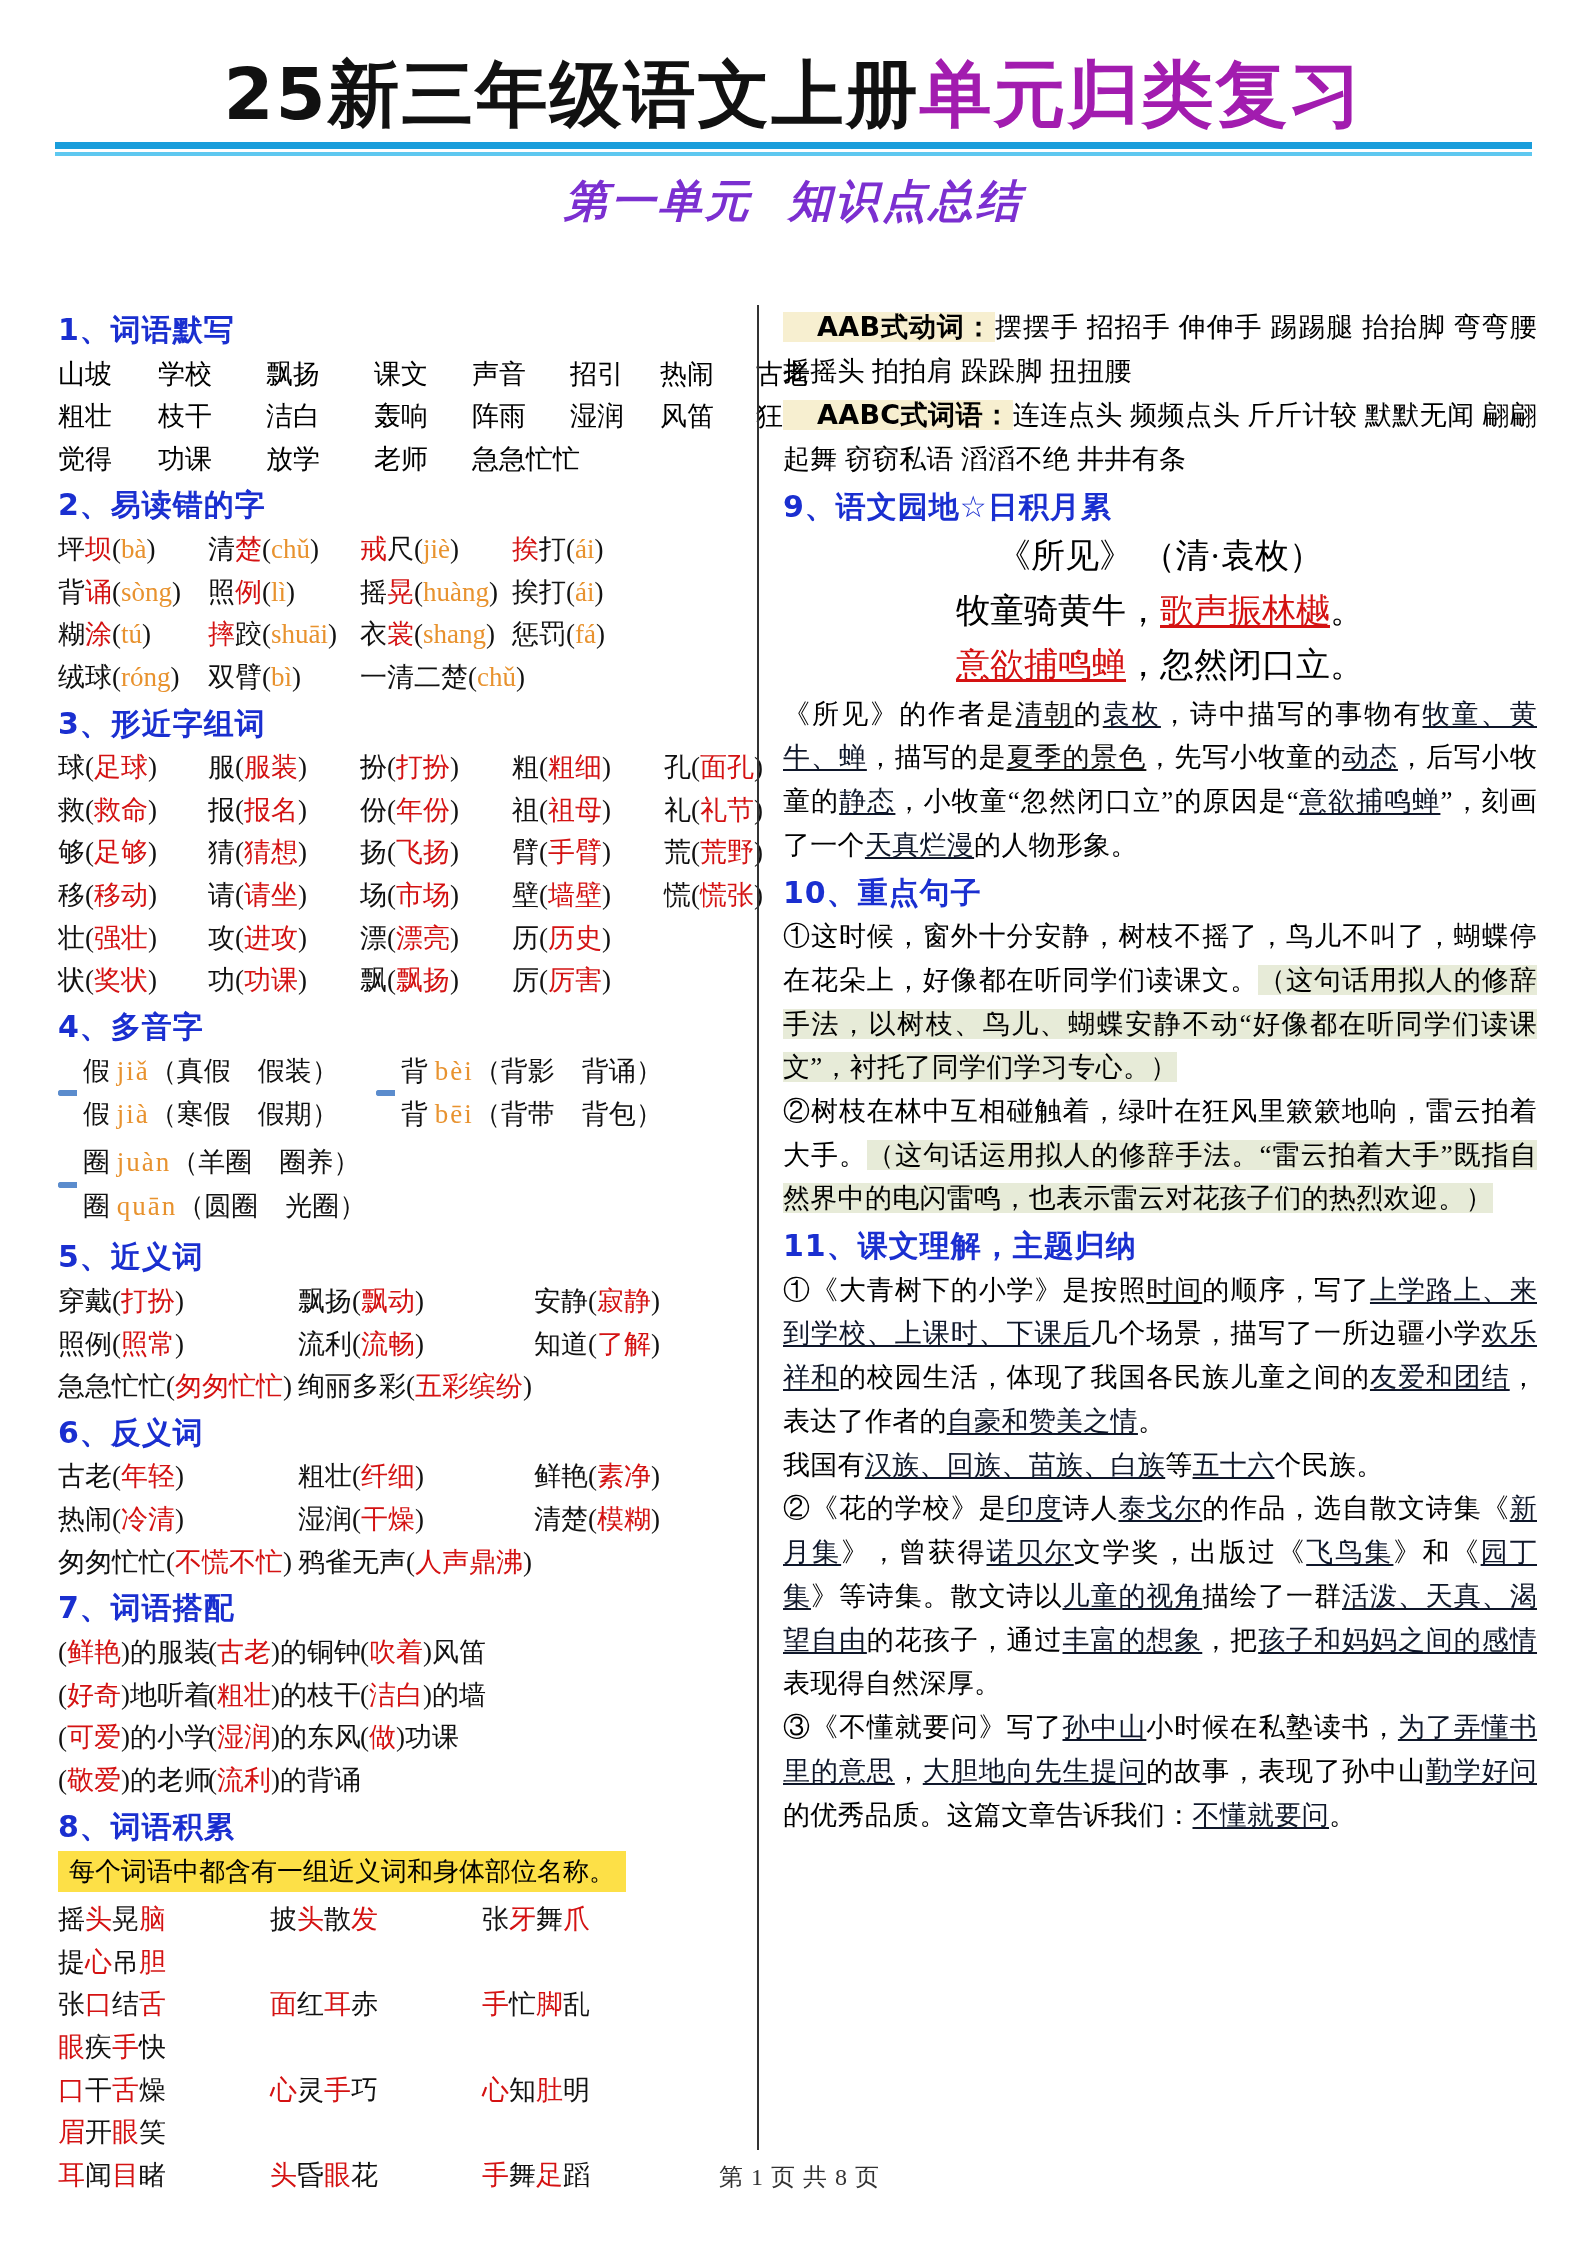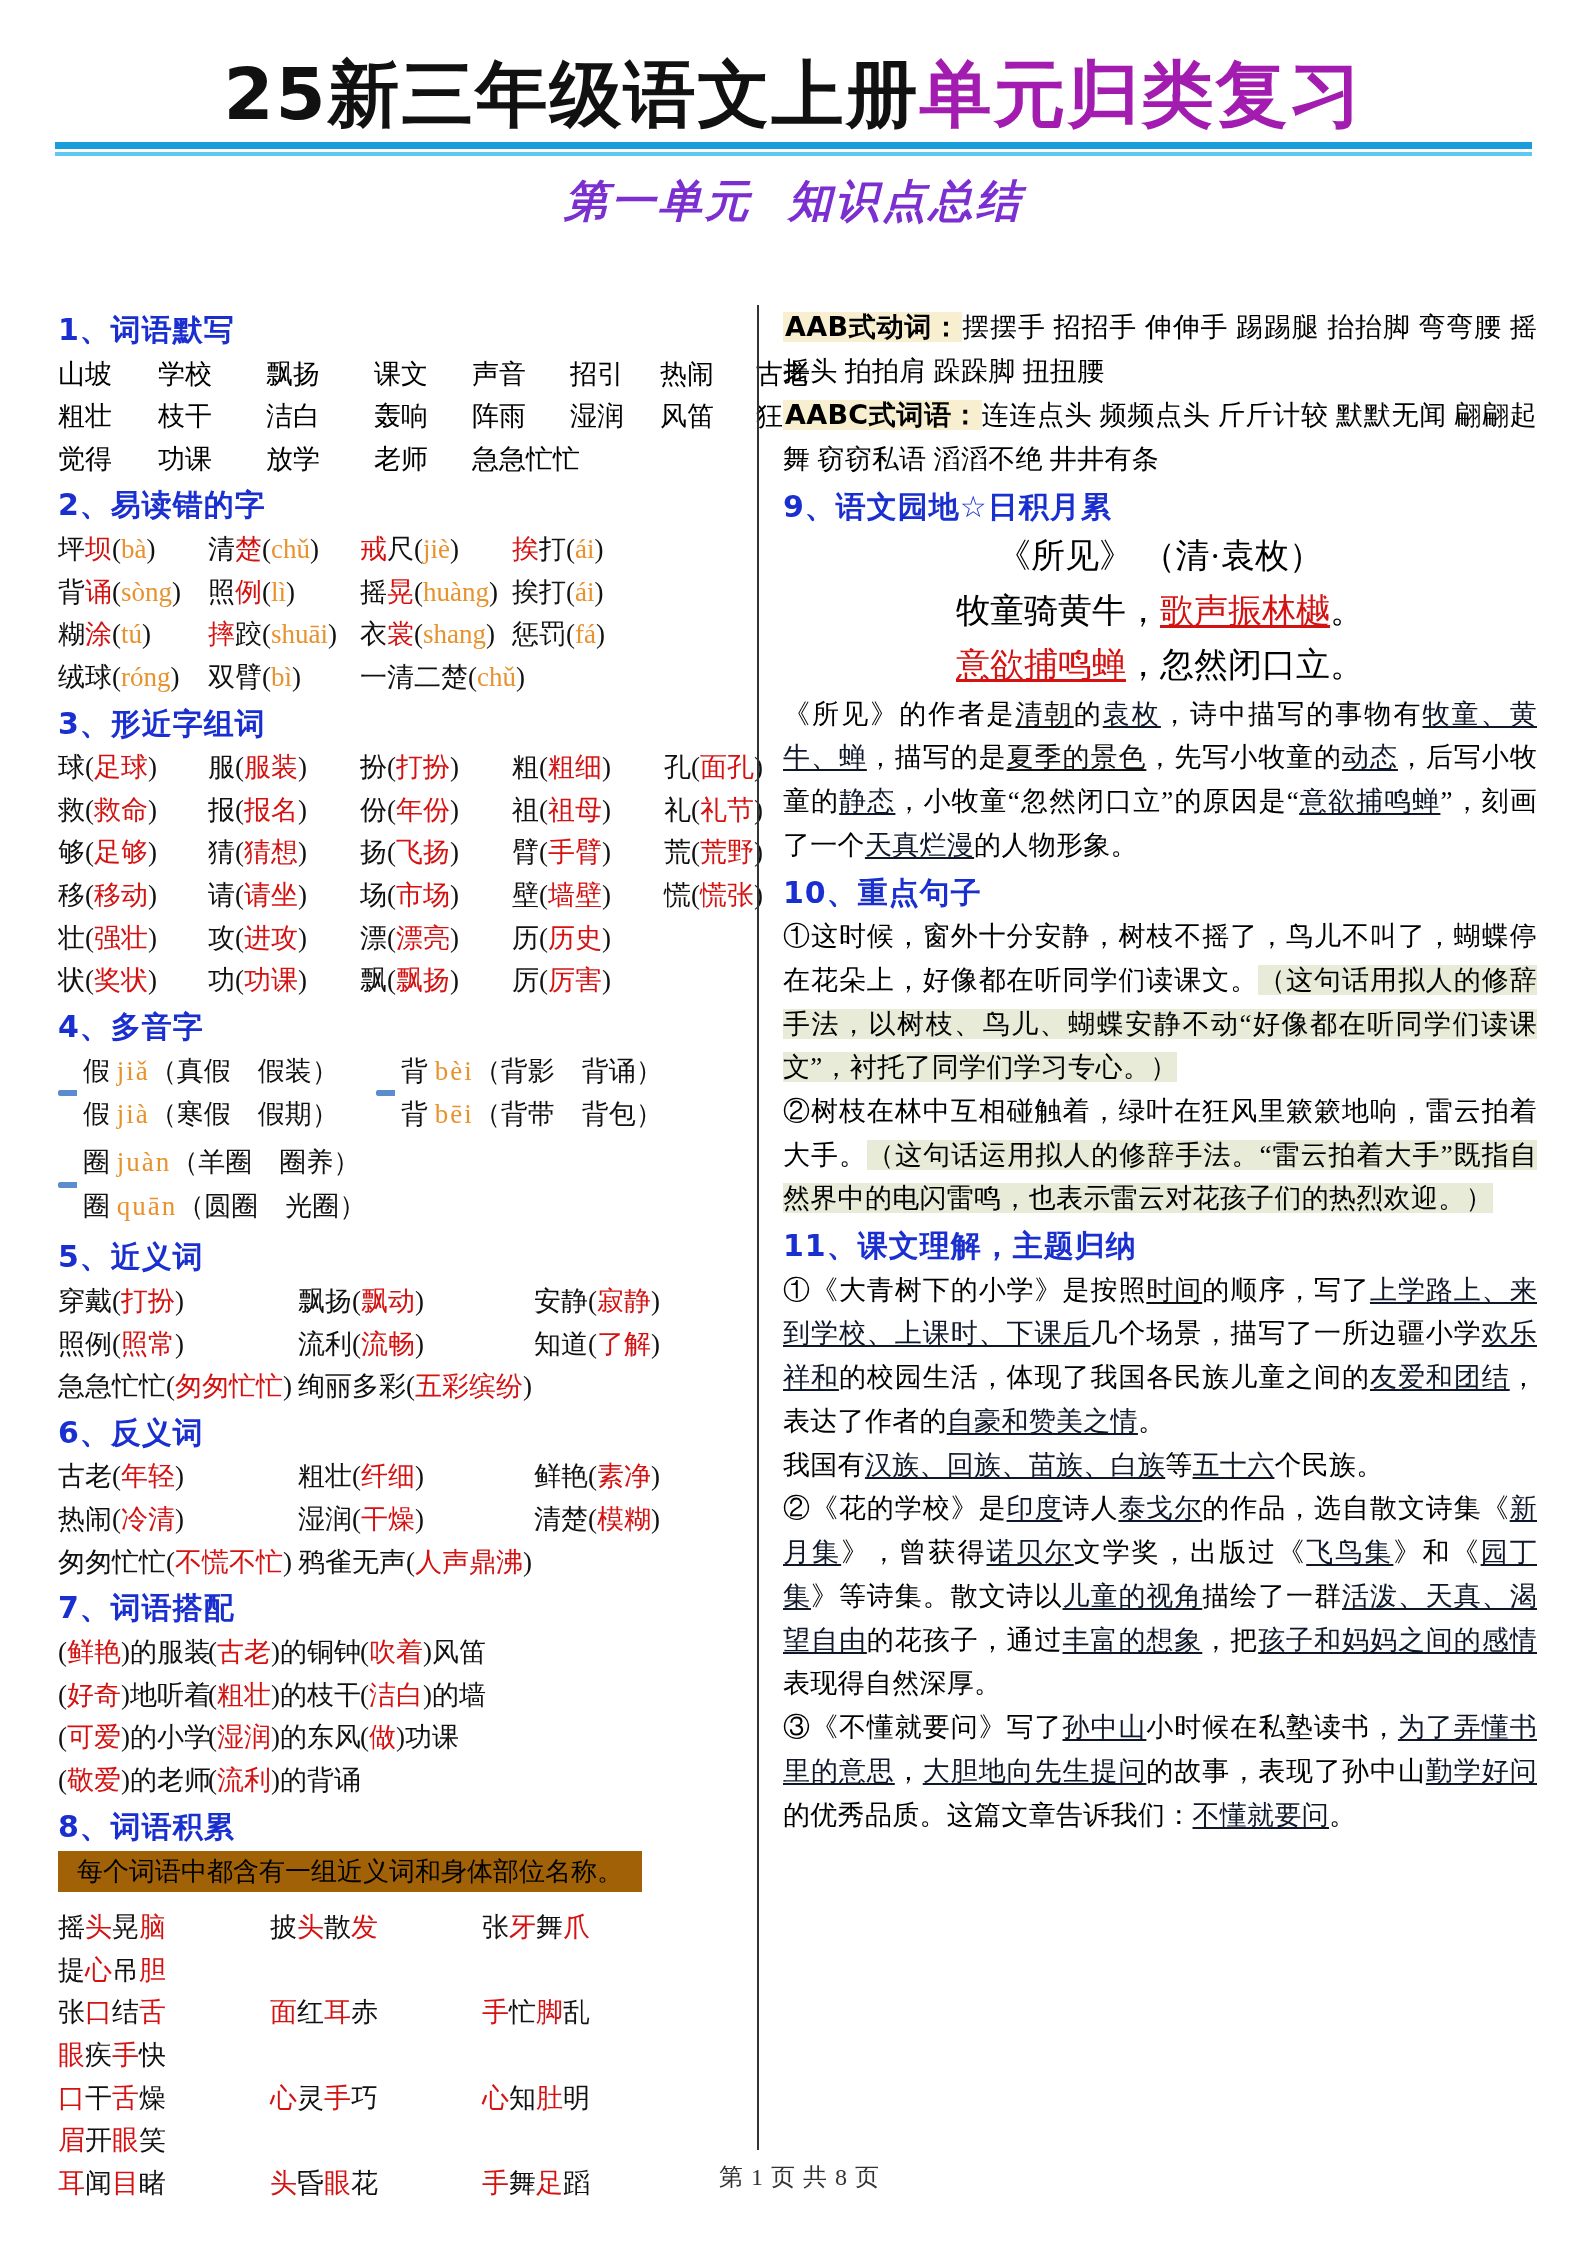--- a/index.html
+++ b/index.html
@@ -67,38 +67,38 @@
   .bracket-grp{display:flex;align-items:center;margin-bottom:4px;}
   .bracket{
     width:16px;border:3px solid #5b8ccd;border-right:none;
     border-radius:7px 0 0 7px;margin-right:6px;
   }
   .bracket-lines{font-size:27px;line-height:1.62;white-space:nowrap;}
   .py{color:#e8922e;letter-spacing:2px;}
 
   
   .note{
-    background:#a16207;display:inline-block;
-    font-size:26px;line-height:1.5;padding:1px 19px;margin:2px 0 14px 0;
+    background:#fde047;display:inline-block;
+    font-size:26px;line-height:1.5;padding:1px 11px;margin:2px 0 6px 0;
   }
   .hl-g{background:#e7ebd8;}
 
   
   .ptext{
     font-size:27px;line-height:1.62;text-align:justify;
     letter-spacing:0.3px;
   }
   .ptext .ru{color:#0f172a;text-decoration:underline;text-underline-offset:3px;}
   .ptext .bu{color:#111;text-decoration:underline;text-underline-offset:3px;}
 
   .poem-line{font-size:34px;line-height:1.6;text-align:center;}
   .poem-line .ru{color:#d41212;text-decoration:underline;text-underline-offset:3px;}
 
   .aab-head{background:#f7efd0;padding:0 2px;font-weight:normal;}
-  .aab-b{font-family:"DejaVu Sans","Liberation Sans",sans-serif;font-weight:bold;}
+  .aab-b{font-family:"DejaVu Sans","Liberation Sans",sans-serif;font-weight:bold;margin-left:32px;}
 
   
   .footer{
     position:absolute;left:12px;right:0;bottom:52px;text-align:center;
     font-size:24px;color:#333;letter-spacing:1px;
   }
 </style>
 </head>
 <body>
 

